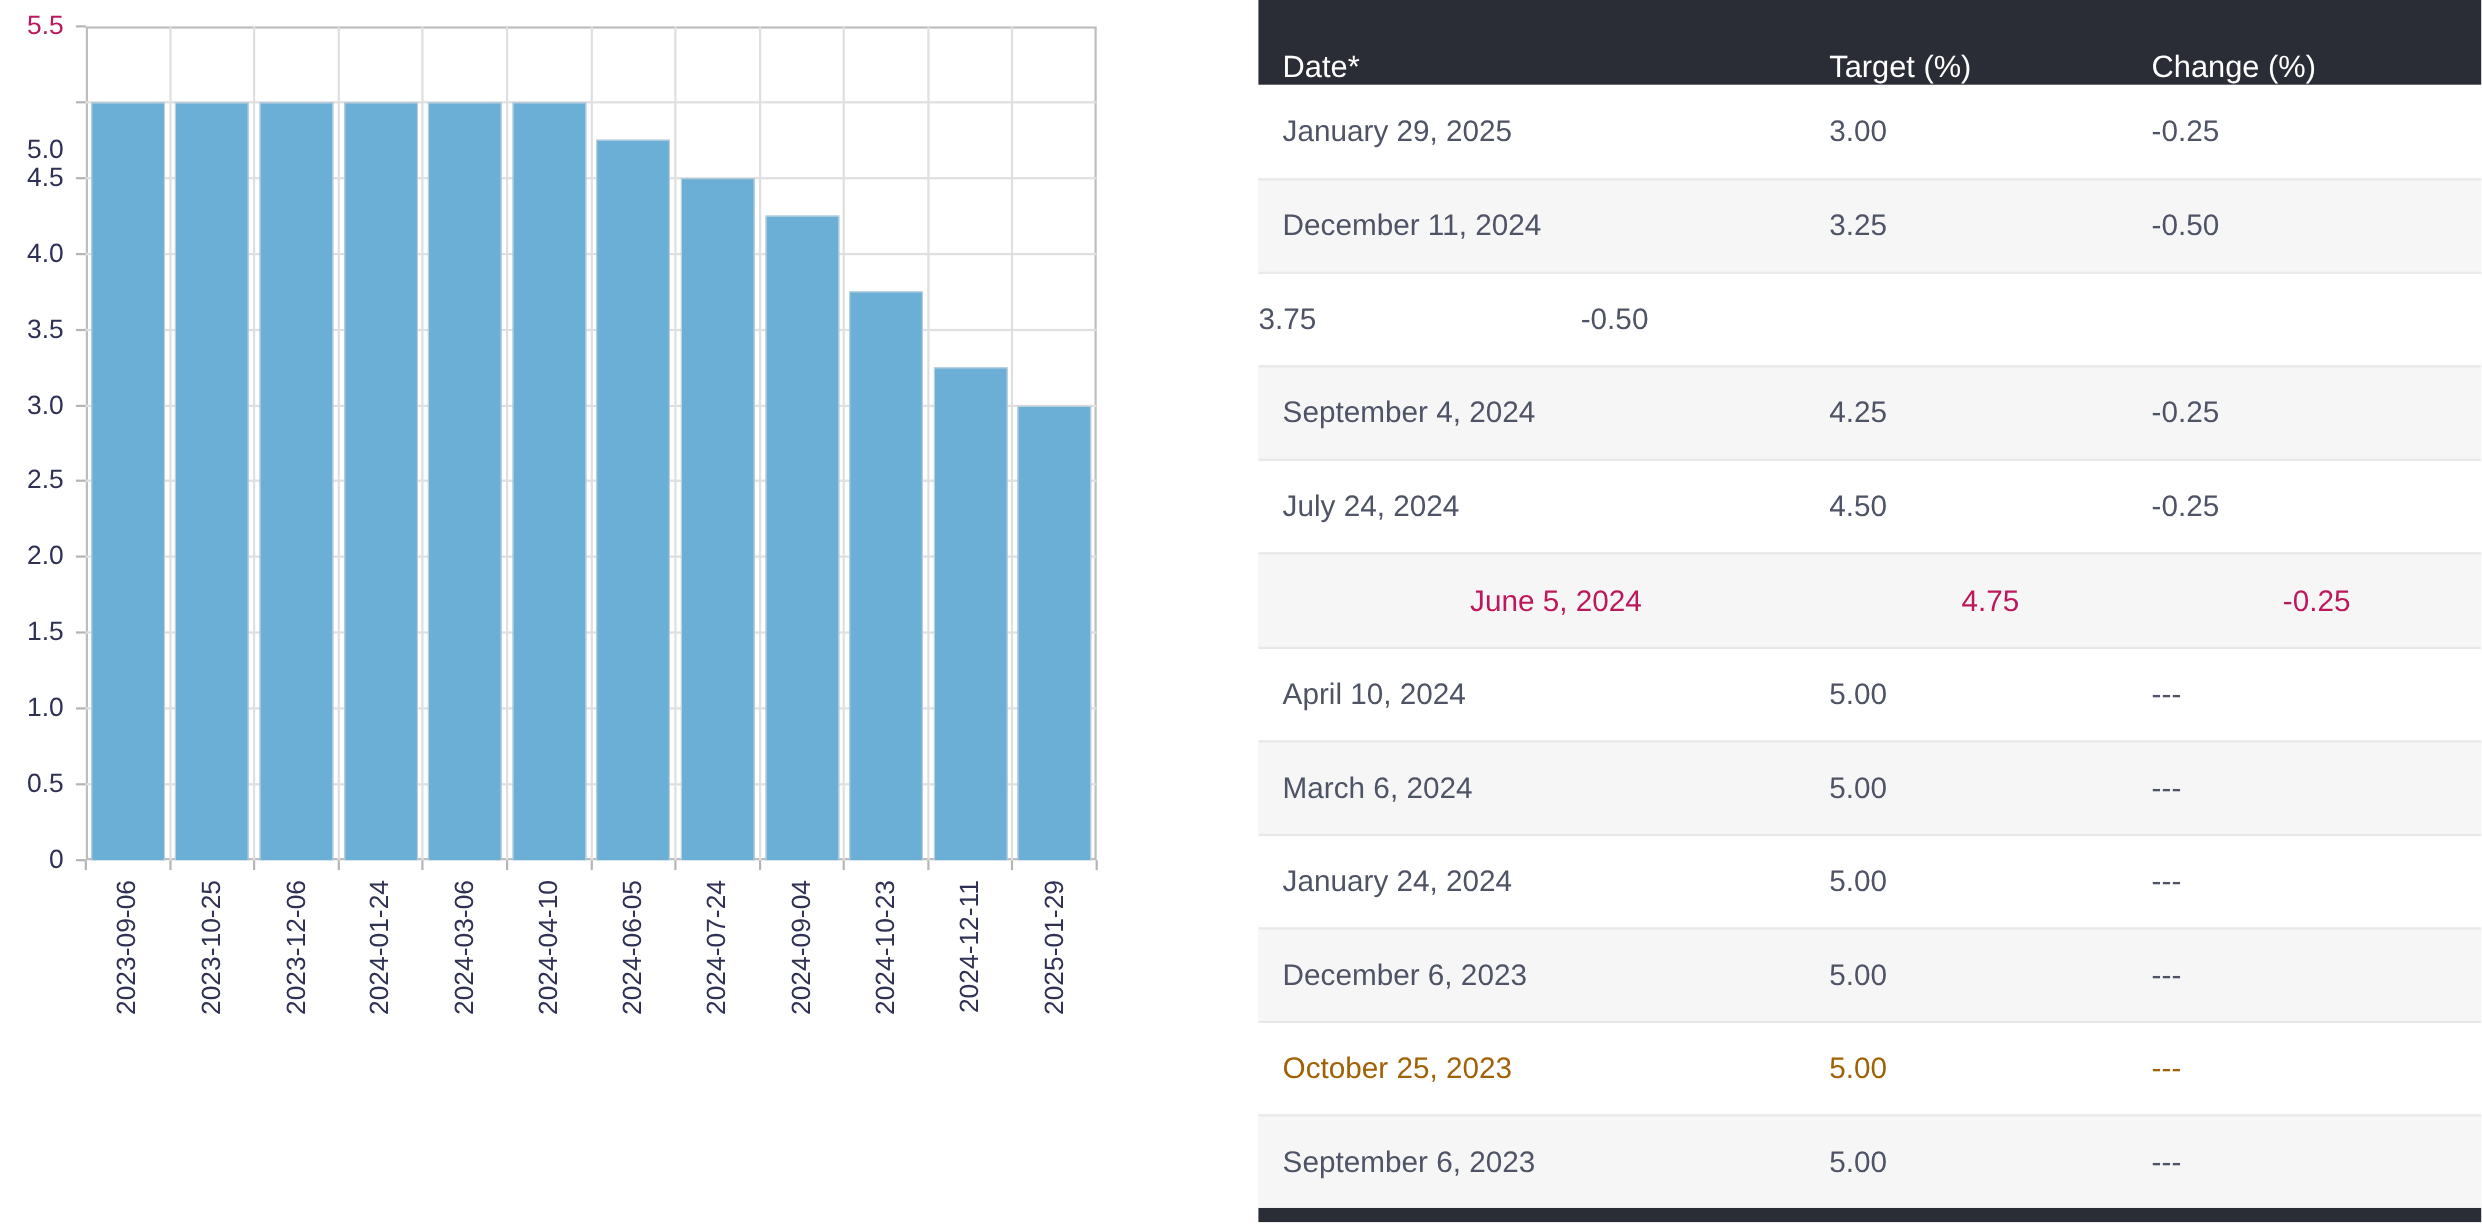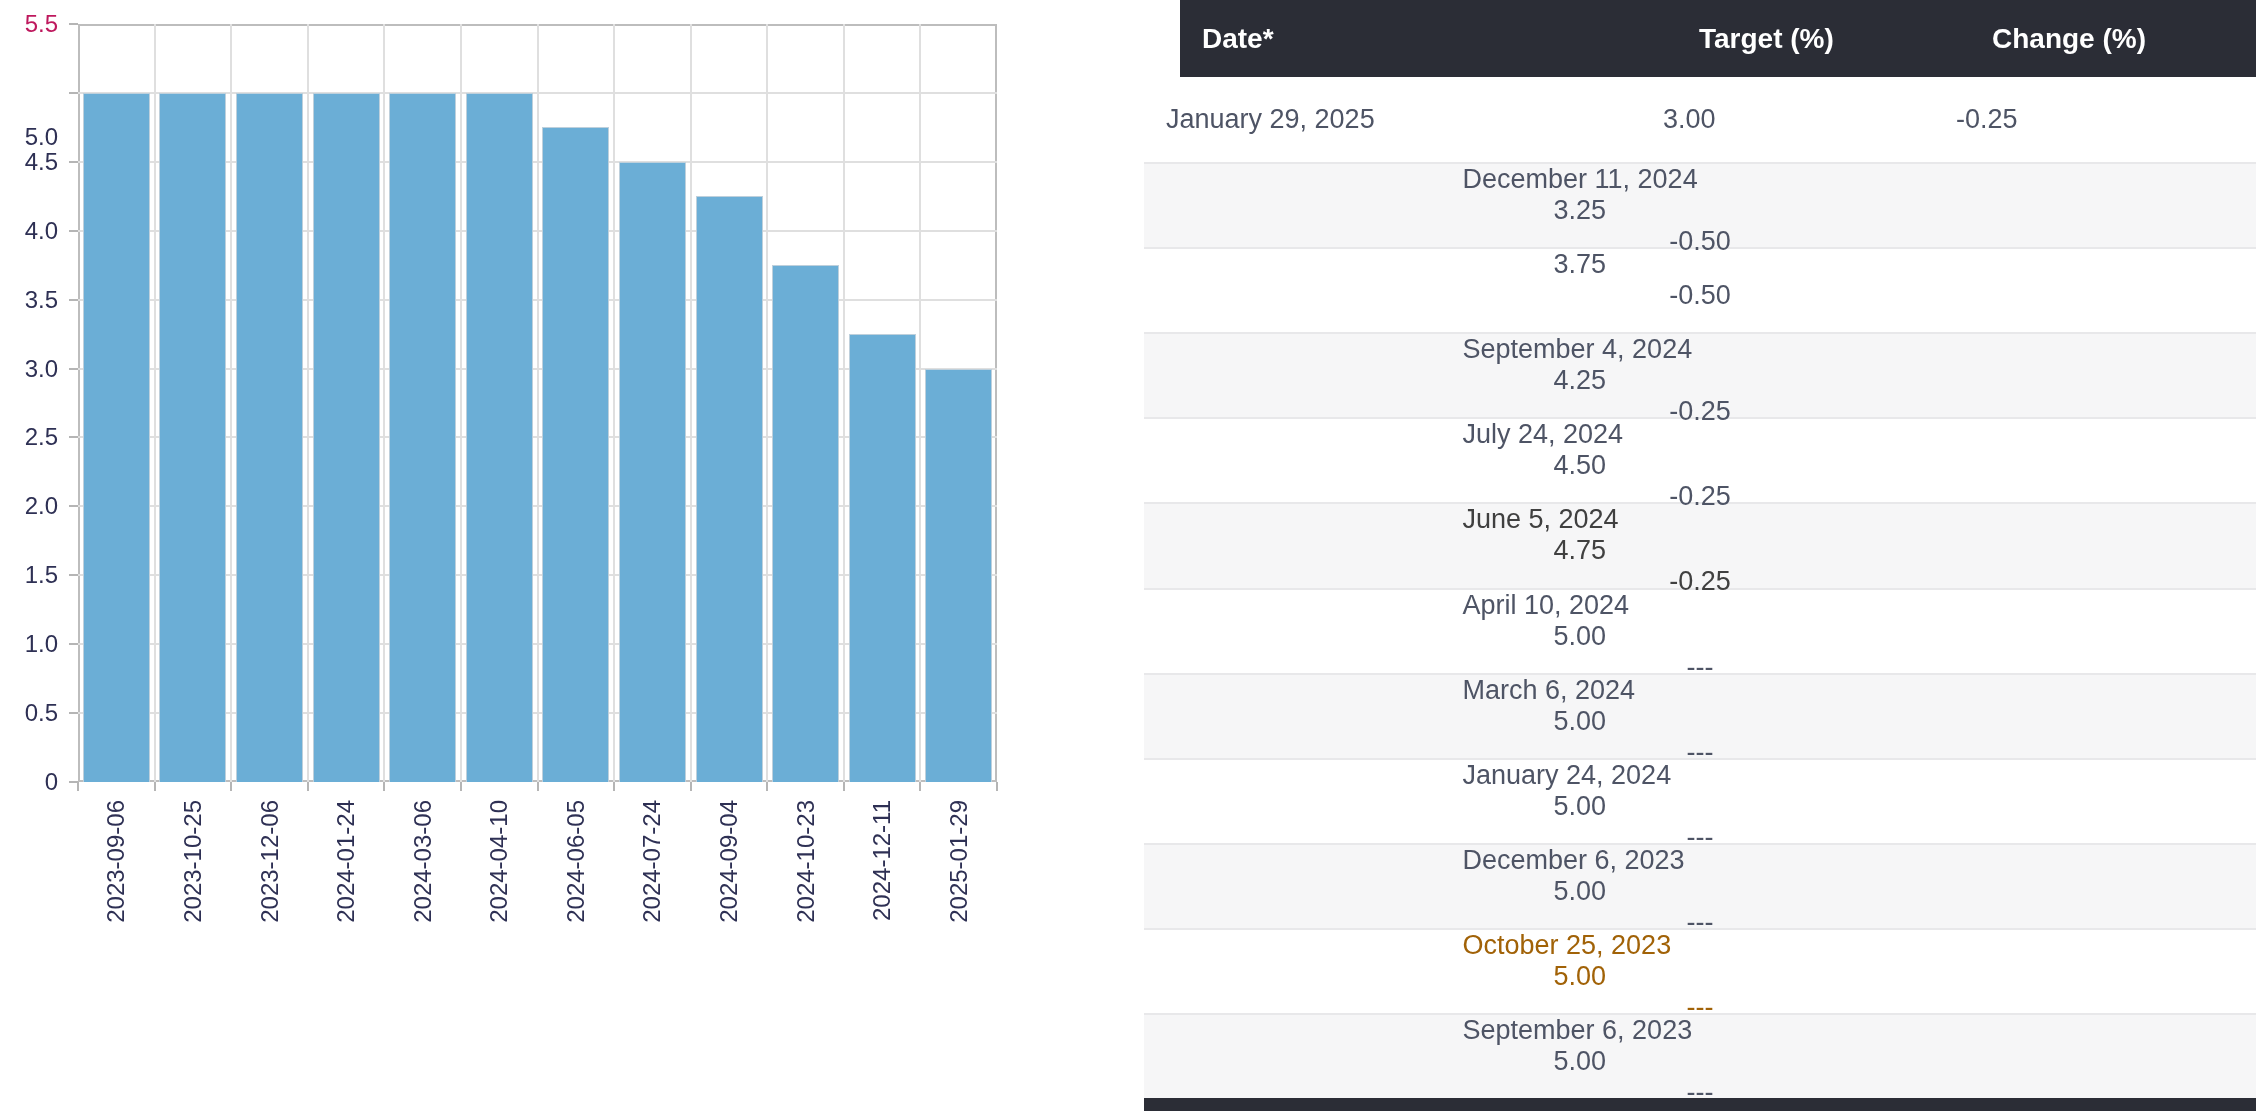--- a/index.html
+++ b/index.html
@@ -17,24 +17,24 @@
   .ylab{position:absolute;left:0;width:58px;text-align:right;font-size:24px;line-height:32px;
         color:#2e3054;}
   .xlab{position:absolute;font-size:24px;line-height:28px;color:#2e3054;white-space:nowrap;
         writing-mode:vertical-rl;transform:rotate(180deg);}
   .tick{position:absolute;background:#b5b5b5;}
   .tick-y{width:9px;height:2px;}
   .tick-x{width:2px;height:9px;}
 
   
   .rate-table{position:absolute;left:1144px;top:0;width:1112px;border-bottom:13px solid #2b2d36;}
-  .thead{display:flex;align-items:center;height:77px;color:#fff;font-weight:700;font-size:28px;margin-left:36px;}
+  .thead{display:flex;align-items:flex-end;height:77px;color:#fff;font-weight:400;font-size:28px;}
   .tr{display:flex;align-items:center;height:85.1px;font-size:27px;color:#4e5465;box-sizing:border-box;}
   .tbody .tr:nth-child(even){background:#f6f6f7;}
-  .tbody .tr:not(:first-child){border-top:2px solid #e8e8ea;flex-direction:column;}
+  .tbody .tr:not(:first-child){border-top:2px solid #e8e8ea;}
   .c-date{width:519px;padding-left:22px;box-sizing:border-box;}
   .c-target{width:293px;}
   .c-change{flex:1;}
 </style>
 </head>
 <body>
 
 <div class="app">
 
   <div class="chart" id="chart">
@@ -154,21 +154,21 @@
       <div class="c-target">4.25</div>
       <div class="c-change">-0.25</div>
     </div>
 
     <div class="tr" style="color: rgb(78, 84, 101);">
       <div class="c-date">July 24, 2024</div>
       <div class="c-target">4.50</div>
       <div class="c-change">-0.25</div>
     </div>
 
-    <div class="tr" style="color: #404040;">
+    <div class="tr" style="color: #be185d; text-align: center;">
       <div class="c-date">June 5, 2024</div>
       <div class="c-target">4.75</div>
       <div class="c-change">-0.25</div>
     </div>
 
     <div class="tr" style="color: rgb(78, 84, 101);">
       <div class="c-date">April 10, 2024</div>
       <div class="c-target">5.00</div>
       <div class="c-change">---</div>
     </div>

